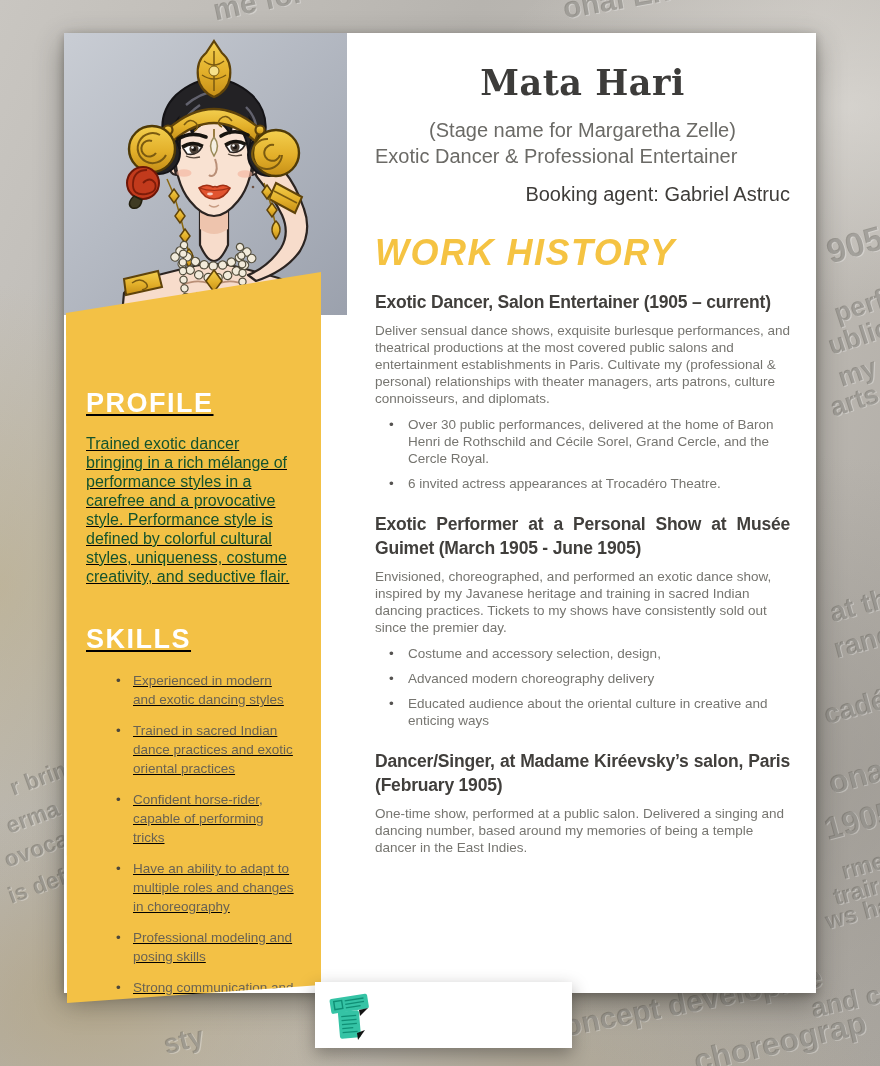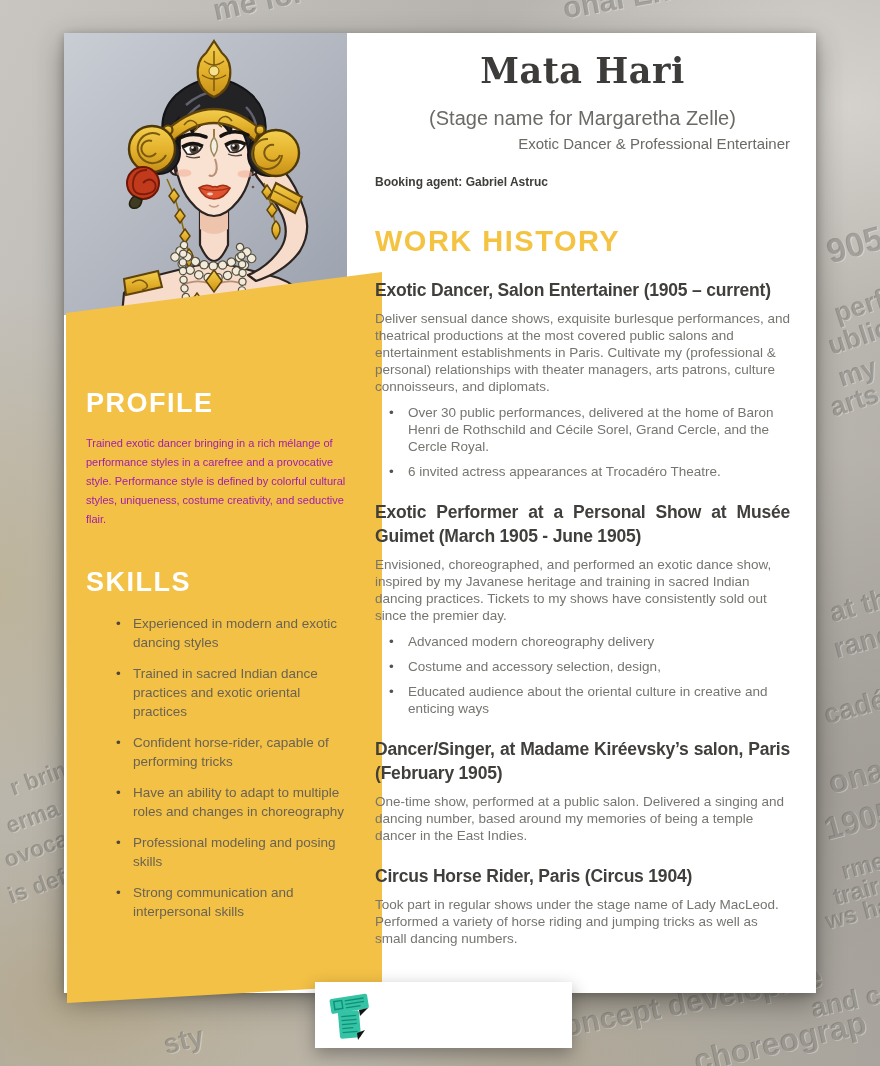--- a/index.html
+++ b/index.html
@@ -23,43 +23,44 @@
   }
   
   .page{
     position:absolute;left:64px;top:33px;width:752px;height:960px;background:#ffffff;
     box-shadow:0 10px 26px rgba(40,38,34,.45),0 2px 8px rgba(40,38,34,.30);
   }
   .portrait{position:absolute;left:64px;top:33px;width:283px;height:282px;}
   .portrait svg{display:block;width:100%;height:100%;}
   
   .yellow-panel{
-    position:absolute;left:66px;top:272px;width:316px;height:731px;
+    position:absolute;left:66px;top:272px;width:255px;height:731px;
     background:#F3C145;
     clip-path:polygon(0 41px,100% 0,100% 713px,1px 731px);
+    text-decoration:underline;
   }
   .panel-inner{padding:116px 26px 0 20px;}
   .side-h{font-size:27px;font-weight:700;color:#ffffff;letter-spacing:1.5px;margin:0;}
   .side-h.skills{margin-top:38px;}
-  .side-p{margin:15px 0 8px 0;font-size:11px;line-height:19px;color:#a21caf;}
+  .side-p{margin:15px 0 8px 0;font-size:16px;line-height:19px;color:#14532d;}
   ul.side-list{list-style:none;margin:16px 0 0 0;padding:0;}
   ul.side-list li{
     position:relative;padding-left:47px;margin-top:12px;
     font-size:13.5px;line-height:19px;color:#6a6353;
   }
   ul.side-list li::before{content:"•";position:absolute;left:30px;top:0;color:#4d483b;}
   
-  .content{position:absolute;left:375px;top:33px;width:415px;padding-top:17px;}
+  .content{position:absolute;left:375px;top:33px;width:415px;padding-top:29px;}
   .name{margin:0;text-align:center;font-family:"DejaVu Serif",serif;
     font-size:35px;line-height:42px;font-weight:700;color:#3d3c3a;letter-spacing:.5px;}
   .sub1{margin:16px 0 0 0;text-align:center;font-size:20px;line-height:20px;color:#6b6a66;}
-  .sub2{margin:6px 0 0 0;text-align:right;font-size:15px;line-height:20px;color:#6b6a66;}
-  .booking{margin:18px 0 0 0;text-align:left;font-size:12px;line-height:20px;font-weight:700;color:#3f3d3a;}
-  .wh-title{margin:32px 0 0 0;font-size:29px;line-height:34px;font-weight:700;
-    color:#F5C342;letter-spacing:1.5px;}
+  .sub2{margin:6px 0 0 0;text-align:left;font-size:20px;line-height:20px;color:#6b6a66;}
+  .booking{margin:18px 0 0 0;text-align:right;font-size:20px;line-height:20px;font-weight:400;color:#3f3d3a;}
+  .wh-title{margin:32px 0 0 0;font-size:36px;line-height:34px;font-weight:700;
+    color:#F5C342;letter-spacing:1.5px;font-style:italic;}
   .entry{margin-top:20px;}
   .entry-title{margin:0;font-size:17.5px;line-height:24px;font-weight:700;color:#413f3c;
     letter-spacing:-0.2px;text-align:justify;}
   .entry-body{margin:8px 0 0 0;font-size:13.5px;line-height:17px;color:#767570;}
   ul.entry-bullets{list-style:none;margin:9px 0 0 0;padding:0;}
   ul.entry-bullets li{position:relative;padding-left:33px;margin-top:8px;
     font-size:13.5px;line-height:17px;color:#767570;}
   ul.entry-bullets li::before{content:"•";position:absolute;left:14px;top:0;color:#565452;}
   
   .footer-card{
@@ -228,33 +229,29 @@
           <p class="entry-body">Deliver sensual dance shows, exquisite burlesque performances, and theatrical productions at the most covered public salons and entertainment establishments in Paris. Cultivate my (professional &amp; personal) relationships with theater managers, arts patrons, culture connoisseurs, and diplomats.</p>
           <ul class="entry-bullets">
             <li>Over 30 public performances, delivered at the home of Baron Henri de Rothschild and Cécile Sorel, Grand Cercle, and the Cercle Royal.</li>
             <li>6 invited actress appearances at Trocadéro Theatre.</li>
           </ul>
         </div>
         <div class="entry">
           <h3 class="entry-title">Exotic Performer at a Personal Show at Musée Guimet (March 1905 - June 1905)</h3>
           <p class="entry-body">Envisioned, choreographed, and performed an exotic dance show, inspired by my Javanese heritage and training in sacred Indian dancing practices. Tickets to my shows have consistently sold out since the premier day.</p>
           <ul class="entry-bullets">
+            <li>Costume and accessory selection, design,</li>
             <li>Advanced modern choreography delivery</li>
-            <li>Costume and accessory selection, design,</li>
             <li>Educated audience about the oriental culture in creative and enticing ways</li>
           </ul>
         </div>
         <div class="entry">
           <h3 class="entry-title">Dancer/Singer, at Madame Kiréevsky’s salon, Paris (February 1905)</h3>
           <p class="entry-body">One-time show, performed at a public salon. Delivered a singing and dancing number, based around my memories of being a temple dancer in the East Indies.</p>
         </div>
-        <div class="entry">
-          <h3 class="entry-title">Circus Horse Rider, Paris (Circus 1904)</h3>
-          <p class="entry-body">Took part in regular shows under the stage name of Lady MacLeod. Performed a variety of horse riding and jumping tricks as well as small dancing numbers.</p>
-        </div>
       </div>
   </div>
 
   <div class="footer-card">
     <svg class="logo" viewBox="0 0 46 52">
       <g transform="rotate(-9 23 26)">
         <rect x="3" y="7" width="38" height="15" rx="2" fill="#35c3a5"></rect>
         <rect x="7" y="10" width="8" height="8" fill="none" stroke="#0f8f75" stroke-width="1.4"></rect>
         <path d="M18,11 H37 M18,14.5 H37 M18,18 H33" stroke="#0f8f75" stroke-width="1.3"></path>
       </g>

